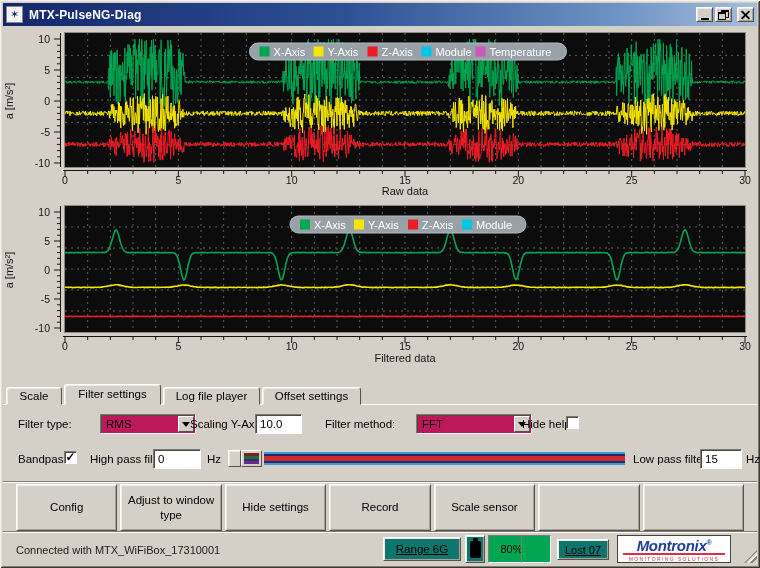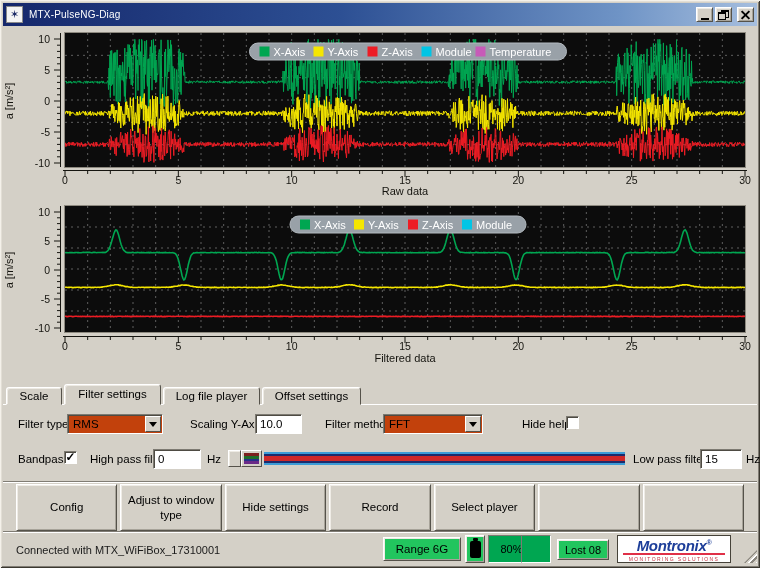--- a/index.html
+++ b/index.html
@@ -5,21 +5,21 @@
   html,body{margin:0;padding:0;background:#777;}
   *{box-sizing:border-box;font-family:"Liberation Sans",sans-serif;}
   .window{position:relative;width:760px;height:568px;background:#d4d0c7;overflow:hidden;
     box-shadow:inset 1px 1px 0 #f4f1ea, inset -1px -1px 0 #3a372f, inset 2px 2px 0 #e2ded5, inset -2px -2px 0 #807c74;}
   
   .titlebar{position:absolute;left:3px;top:3px;right:3px;height:23px;
     background:linear-gradient(90deg,#15276b 0%,#2d5094 45%,#6f94c6 82%,#a6bede 100%);
     display:flex;align-items:center;padding-left:3px;}
   .app-icon{width:17px;height:17px;background:#f4f4f4;border:1px solid #8a8a8a;
     display:flex;align-items:center;justify-content:center;font-size:11px;color:#1c2a66;flex:0 0 auto;}
-  .title{color:#fff;font-weight:normal;font-size:10px;margin-left:6px;letter-spacing:.2px;}
+  .title{color:#fff;font-weight:bold;font-size:12px;margin-left:6px;letter-spacing:.2px;}
   .winbtns{display:flex;gap:2px;margin-left:auto;padding-right:3px;}
   .winbtn{width:17px;height:15px;background:#d4d0c7;border:1px solid;border-color:#fff #55524a #55524a #fff;
     box-shadow:inset 1px 1px 0 #efece6, inset -1px -1px 0 #a7a399;display:flex;align-items:center;justify-content:center;}
   .winbtn.close{margin-left:3px;}
   .g-min{width:8px;height:2px;background:#000;margin-top:8px;}
   .g-restore{position:relative;width:11px;height:10px;}
   .g-restore::before{content:"";position:absolute;right:0;top:0;width:6px;height:5px;border:1px solid #000;border-top-width:2px;background:#d4d0c7;}
   .g-restore::after{content:"";position:absolute;left:0;bottom:0;width:6px;height:5px;border:1px solid #000;border-top-width:2px;background:#d4d0c7;}
   .g-close{position:relative;width:11px;height:11px;}
   .g-close::before,.g-close::after{content:"";position:absolute;left:0;top:5px;width:11px;height:2px;background:#000;}
@@ -34,22 +34,22 @@
   .tabs{position:absolute;left:6px;top:384px;height:21px;display:flex;align-items:flex-end;gap:2px;justify-content:space-between;}
   .tab{height:18px;background:#d4d0c7;border:1px solid;border-color:#fff #55524a transparent #fff;
     border-radius:3px 3px 0 0;font-size:11.5px;display:flex;align-items:center;justify-content:center;
     box-shadow:inset 1px 1px 0 #eeebe4;}
   .tab.active{height:21px;z-index:3;padding-bottom:2px;}
   
   .settings{position:absolute;left:0;top:405px;width:760px;height:76px;}
   .lbl{position:absolute;font-size:11.5px;color:#000;white-space:nowrap;}
   .tbox{position:absolute;height:20px;background:#fff;border:1px solid;border-color:#7d7a72 #fff #fff #7d7a72;
     box-shadow:inset 1px 1px 0 #4e4b43;font-size:11.5px;padding:2px 4px;outline:none;}
-  .combo{position:absolute;height:20px;background:#c2410c;border:1px solid;border-color:#7d7a72 #fff #fff #7d7a72;
-    box-shadow:inset 1px 1px 0 #4e4b43;display:flex;align-items:center;}
+  .combo{position:absolute;height:20px;background:#be185d;border:1px solid;border-color:#7d7a72 #fff #fff #7d7a72;
+    box-shadow:inset 1px 1px 0 #4e4b43;display:flex;align-items:center;margin-left:33px;}
   .combo-val{flex:1;font-size:11.5px;padding-left:5px;}
   .combo-btn{width:16px;height:16px;margin:1px;background:#d4d0c7;border:1px solid;border-color:#fff #55524a #55524a #fff;
     display:flex;align-items:center;justify-content:center;}
   .arr{width:0;height:0;border-left:4px solid transparent;border-right:4px solid transparent;border-top:5px solid #000;}
   .cb{position:absolute;width:13px;height:13px;background:#fff;border:1px solid;border-color:#7d7a72 #fff #fff #7d7a72;
     box-shadow:inset 1px 1px 0 #4e4b43;font-size:12px;line-height:11px;text-align:center;font-weight:bold;color:#000;}
   .slider{position:absolute;display:flex;align-items:center;height:17px;}
   .slider-cap{width:13px;height:17px;background:#d4d0c7;border:1px solid;border-color:#fff #55524a #55524a #fff;box-shadow:inset 1px 1px 0 #eeebe4;}
   .slider-handle{width:21px;height:17px;background:#d4d0c7;border:1px solid;border-color:#fff #55524a #55524a #fff;padding:2px;}
   .slider-handle .stripes{width:100%;height:100%;
@@ -60,22 +60,22 @@
   .sep{position:absolute;left:3px;right:3px;height:2px;background:#fff;border-top:1px solid #807c74;}
   #sep1{top:481px;} #sep2{top:531px;}
   
   .btnbar{position:absolute;left:2px;right:2px;top:484px;height:47px;display:flex;gap:3px;padding:0 14px;}
   .push{flex:1 1 0;background:#d4d0c7;border:1px solid;border-color:#fff #55524a #55524a #fff;
     box-shadow:inset 1px 1px 0 #efece6, inset -1px -1px 0 #a7a399;font-size:11.5px;color:#000;
     display:flex;align-items:center;justify-content:center;text-align:center;line-height:1.25;padding:2px;}
   
   .statusbar{position:absolute;left:0;top:533px;width:760px;height:33px;}
   .conn{position:absolute;left:16px;top:11px;font-size:11px;color:#1a1a1a;}
-  .panelbtn{position:absolute;background:#22c55e;border:1px solid;border-color:#fff #55524a #55524a #fff;
-    box-shadow:inset 1px 1px 0 #efece6, inset -1px -1px 0 #a7a399;display:flex;align-items:center;justify-content:center;font-size:11.5px;}
+  .panelbtn{position:absolute;background:#0f766e;border:1px solid;border-color:#fff #55524a #55524a #fff;
+    box-shadow:inset 1px 1px 0 #efece6, inset -1px -1px 0 #a7a399;display:flex;align-items:center;justify-content:center;font-size:11.5px;text-decoration:underline;}
   #range{left:383px;top:4px;width:78px;height:24px;}
   #battbtn{left:465px;top:2px;width:20px;height:28px;}
   .batt{width:11px;height:17px;background:#000;border-radius:2px;position:relative;}
   .batt::before{content:"";position:absolute;top:-3px;left:3px;width:5px;height:3px;background:#000;border-radius:1px;}
   .greenbox{position:absolute;top:2px;height:28px;border:1px solid;border-color:#7d7a72 #fff #fff #7d7a72;
     display:flex;align-items:center;justify-content:center;font-size:11px;color:#000;}
   #pct{left:488px;width:47px;}
   #ind{left:521px;width:30px;}
   #lost{left:557px;top:6px;width:52px;height:21px;font-size:11px;}
   .logo{position:absolute;left:617px;top:2px;width:114px;height:28px;background:#fff;border:1px solid #454239;
@@ -370,21 +370,21 @@
     <span class="lbl" style="left:18px;top:13px;">Filter type:</span>
     <div class="combo" style="left:67px;top:9px;width:96px;">
       <span class="combo-val">RMS</span>
       <div class="combo-btn">
           <div class="arr"></div>
         </div>
     </div>
     <span class="lbl" style="left:190px;top:13px;">Scaling Y-Axis:</span>
     <input class="tbox" style="left: 255px; top: 9px; width: 47px;" value="10.0">
     <span class="lbl" style="left:325px;top:13px;">Filter method:</span>
-    <div class="combo" style="left:383px;top:9px;width:100px;">
+    <div class="combo" style="left:383px;top:9px;width:116px;">
       <span class="combo-val">FFT</span>
       <div class="combo-btn">
           <div class="arr"></div>
         </div>
     </div>
     <span class="lbl" style="left:522px;top:13px;">Hide help:</span>
     <div class="cb" style="left:566px;top:11px;"></div>
 
     <span class="lbl" style="left:18px;top:48px;">Bandpass:</span>
     <div class="cb" style="left:64px;top:46px;"><span>✓</span></div>
@@ -402,40 +402,40 @@
     <input class="tbox" style="left: 700px; top: 44px; width: 42px;" value="15">
     <span class="lbl" style="left:746px;top:48px;">Hz</span>
   </div>
 
   <div class="sep" id="sep1"></div>
   <div class="btnbar" id="btnbar">
       <button class="push">Config</button>
       <button class="push">Adjust to window type</button>
       <button class="push">Hide settings</button>
       <button class="push">Record</button>
-      <button class="push">Select player</button>
+      <button class="push">Scale sensor</button>
       <button class="push"></button>
       <button class="push"></button>
     </div>
   <div class="sep" id="sep2"></div>
 
   <div class="statusbar">
     <span class="conn">Connected with MTX_WiFiBox_17310001</span>
     <div class="panelbtn" id="range">
         <span>Range 6G</span>
       </div>
     <div class="panelbtn" id="battbtn">
         <div class="batt"></div>
       </div>
     <div class="greenbox" id="pct" style="background: rgb(0, 166, 81);">
         <span>80%</span>
       </div>
     <div class="greenbox" id="ind" style="background: rgb(0, 166, 81);"></div>
     <div class="panelbtn" id="lost">
-        <span>Lost 08</span>
+        <span>Lost 07</span>
       </div>
     <div class="logo">
       <div class="logo-name"><span>Montronix</span><sup>®</sup></div>
       <div class="logo-line"></div>
       <div class="logo-sub">MONITORING SOLUTIONS</div>
     </div>
     <div class="grip"></div>
   </div>
 
 </div>

